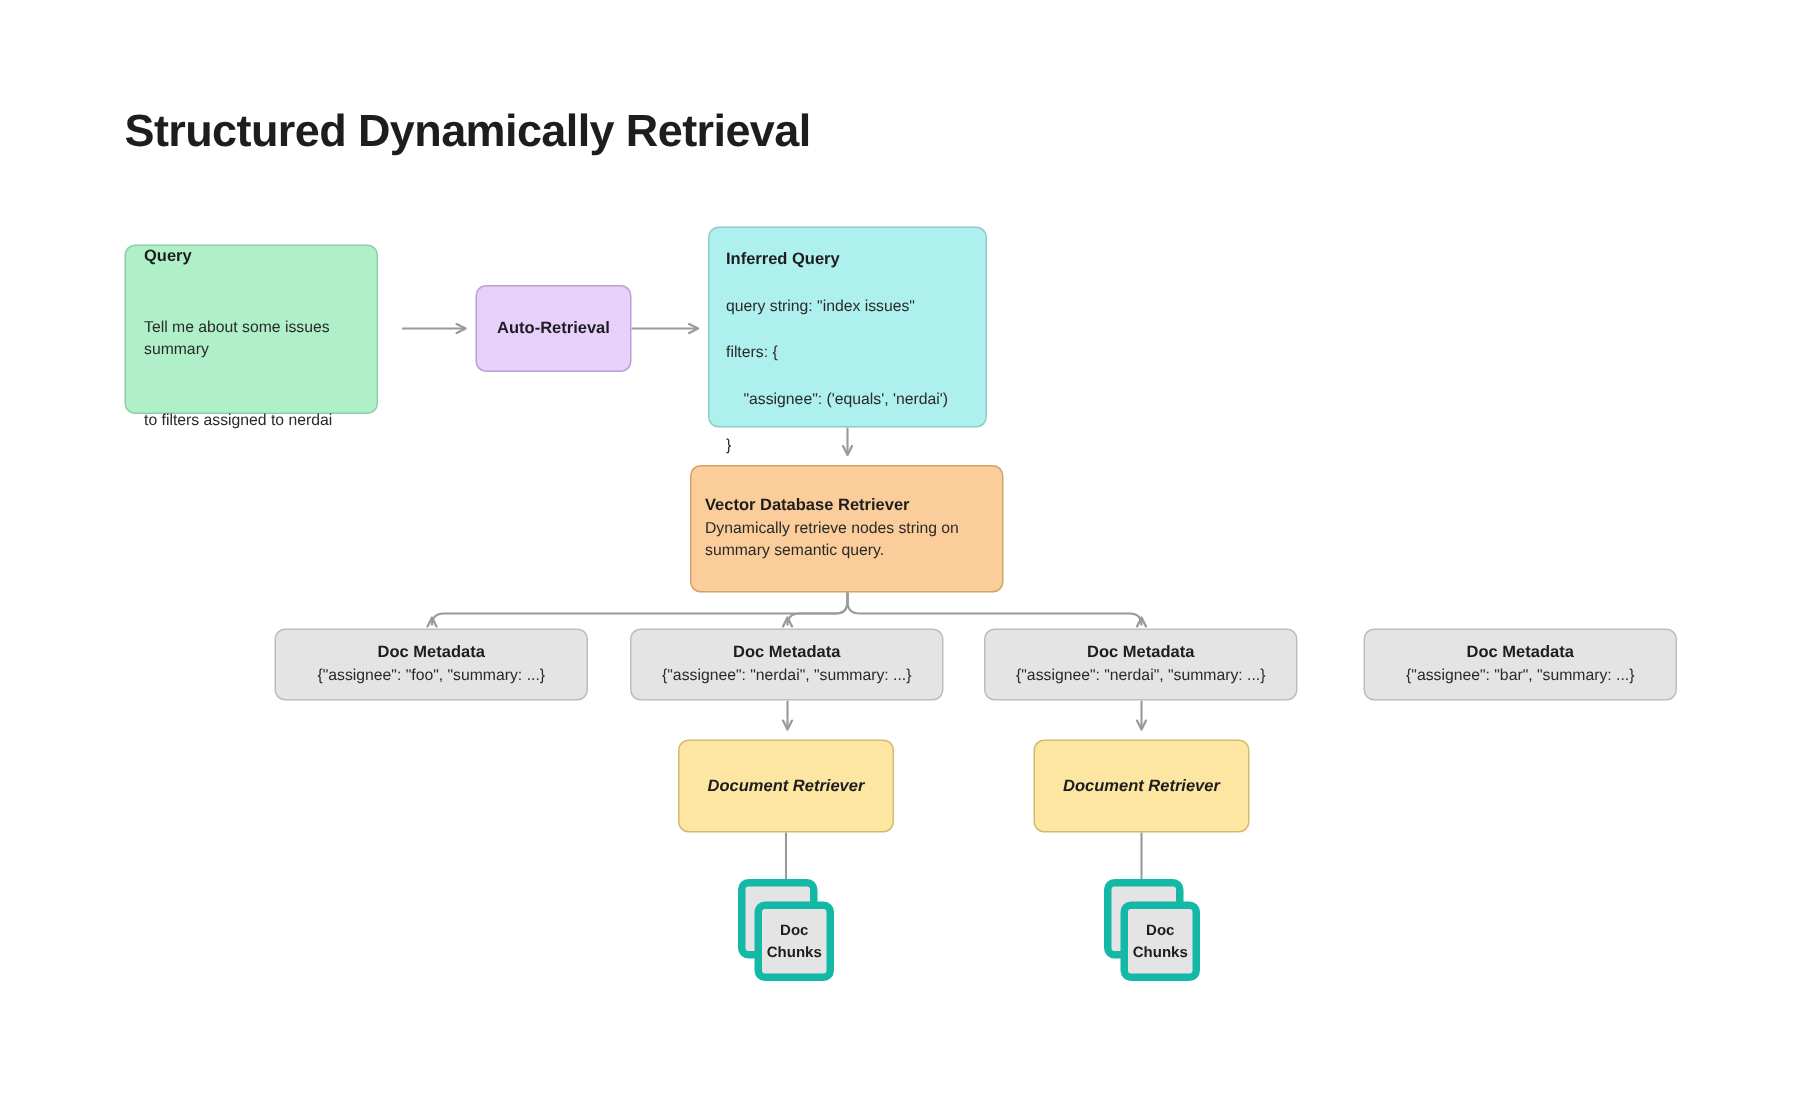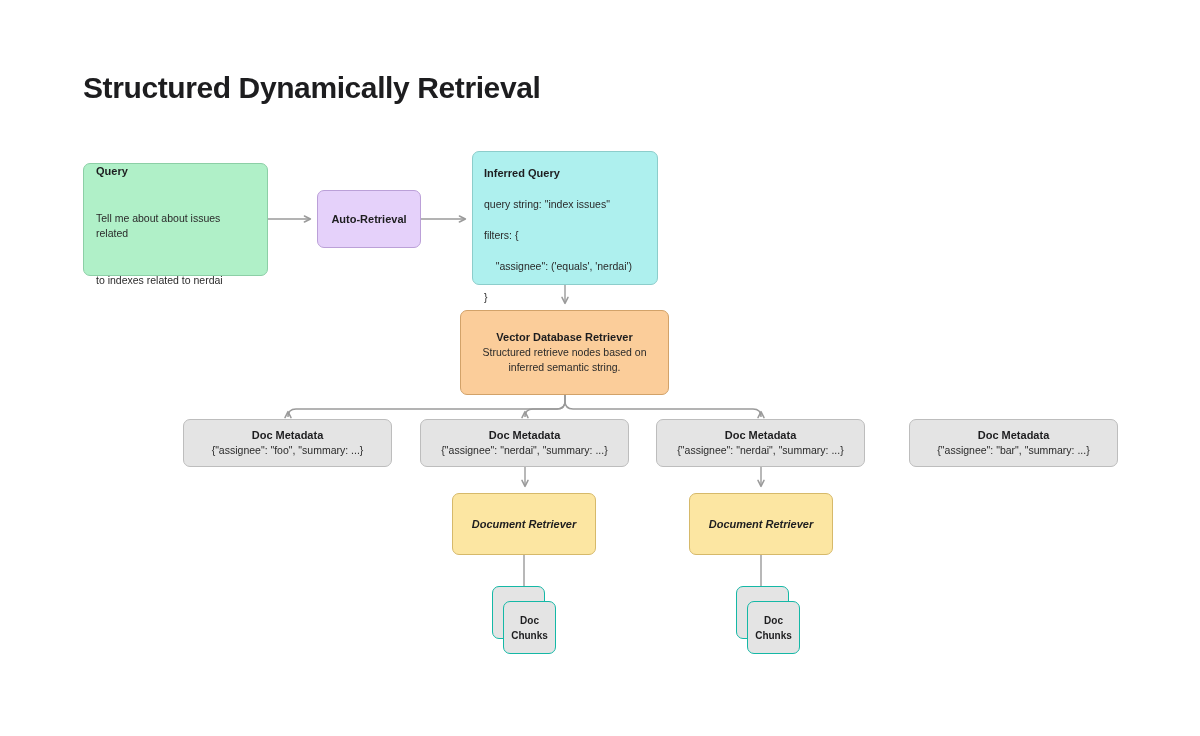--- a/index.html
+++ b/index.html
@@ -74,42 +74,42 @@
     background: #fce6a2;
     border: 1px solid #d6b96a;
   }
   .node.grey {
     background: #e4e4e4;
     border: 1px solid #bdbdbd;
   }
 
   
   #node-query {
-    left: 83px; top: 163px; width: 185px; height: 113px;
+    left: 83px; top: 163px; width: 169px; height: 113px;
     padding: 0 12px;
     justify-content: flex-start;
   }
   #node-query .body { margin-top: 32px; }
 
   #node-auto-retrieval {
     left: 317px; top: 190px; width: 104px; height: 58px;
     align-items: center;
   }
 
   #node-inferred-query {
     left: 472px; top: 151px; width: 186px; height: 134px;
     padding: 0 11px;
     justify-content: flex-start;
   }
   #node-inferred-query .title { margin-top: 14px; }
   #node-inferred-query .code { margin-top: 16px; }
 
   #node-vdb {
     left: 460px; top: 310px; width: 209px; height: 85px;
-    align-items: center;
+    align-items: flex-start;
     text-align: center;
     padding: 12px 9px;
   }
 
   .node.meta {
     height: 48px;
     align-items: center;
     text-align: center;
     padding: 0 6px;
   }
@@ -137,21 +137,21 @@
   #stack-0 { left: 492px; top: 586px; }
   #stack-1 { left: 736px; top: 586px; }
 
   .stack .card {
     position: absolute;
     box-sizing: border-box;
     width: 53px;
     height: 53px;
     border-radius: 7px;
     background: #e4e4e4;
-    border: 1px solid #14b8a6;
+    border: 5px solid #14b8a6;
   }
   .stack .card.back {
     left: 0; top: 0;
   }
   .stack .card.front {
     left: 11px; top: 15px;
     width: 53px; height: 53px;
     display: flex;
     flex-direction: column;
     align-items: center;
@@ -226,40 +226,40 @@
       <path d="M761,467 L761,486"></path>
 
       <path d="M524,555 L524,594"></path>
 
       <path d="M761,555 L761,594"></path>
     </g>
   </svg>
 
   <div class="node green" id="node-query">
     <div class="title">Query</div>
-    <div class="body">Tell me about about issues related</div>
-    <div class="body">to indexes related to nerdai</div>
+    <div class="body">Tell me about some issues summary</div>
+    <div class="body">to filters assigned to nerdai</div>
   </div>
 
   <div class="node cyan" id="node-inferred-query">
     <div class="title">Inferred Query</div>
     <div class="code">query string: "index issues"</div>
     <div class="code">filters: {</div>
     <div class="code">    "assignee": ('equals', 'nerdai')</div>
     <div class="code">}</div>
   </div>
 
   <div class="node purple" id="node-auto-retrieval">
     <div class="label-bold">Auto-Retrieval</div>
   </div>
 
   <div class="node orange" id="node-vdb">
     <div class="title">Vector Database Retriever</div>
-    <div class="label-sm">Structured retrieve nodes based on</div>
-    <div class="label-sm">inferred semantic string.</div>
+    <div class="label-sm">Dynamically retrieve nodes string on</div>
+    <div class="label-sm">summary semantic query.</div>
   </div>
 
   <div class="node grey meta" id="node-meta-0">
     <div class="label-bold">Doc Metadata</div>
     <div class="label-sm">{"assignee": "foo", "summary: ...}</div>
   </div>
 
   <div class="node grey meta" id="node-meta-1">
     <div class="label-bold">Doc Metadata</div>
     <div class="label-sm">{"assignee": "nerdai", "summary: ...}</div>

